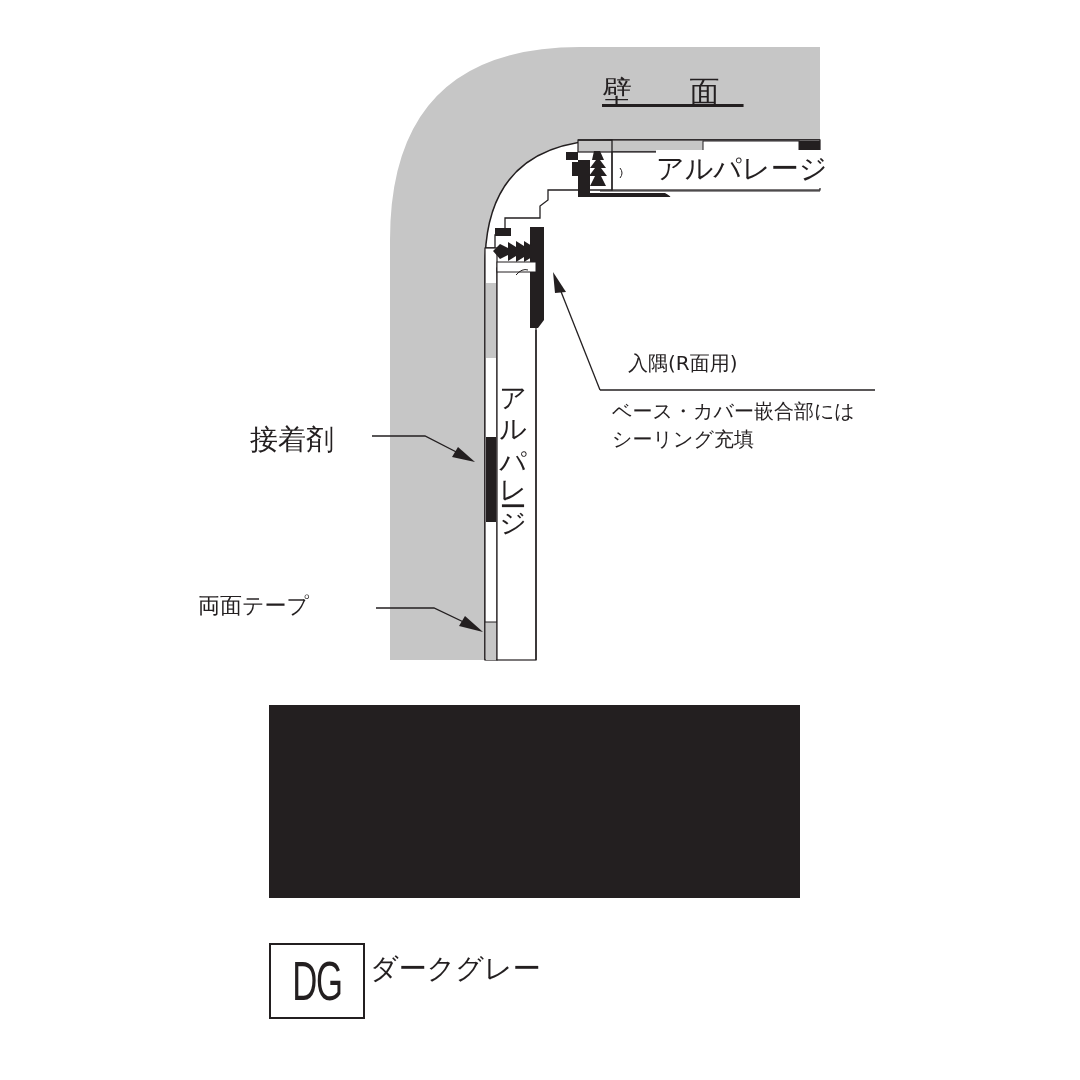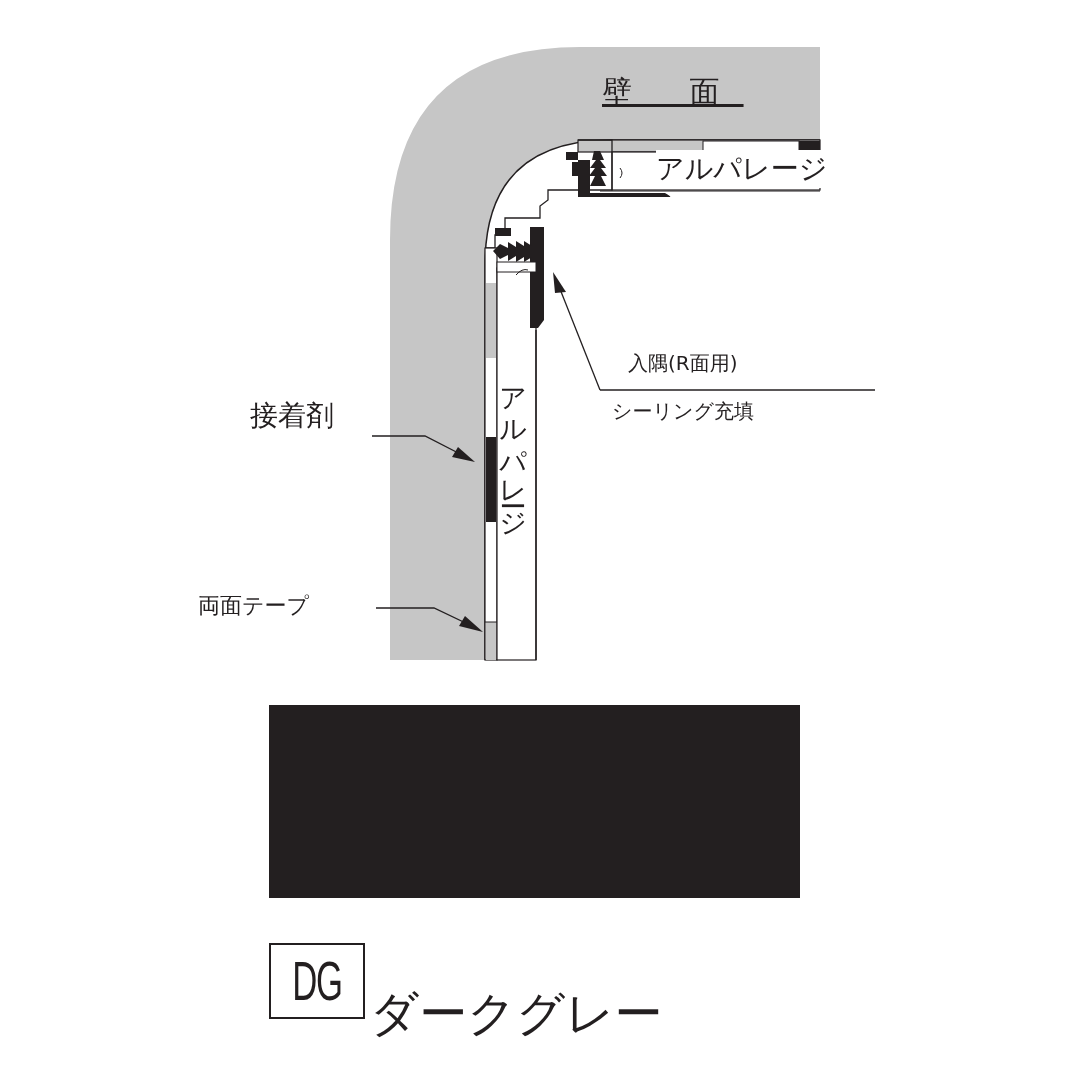--- a/index.html
+++ b/index.html
@@ -5,28 +5,28 @@
     html, body { margin: 0; padding: 0; background: #ffffff; }
     body { width: 1080px; height: 1080px; position: relative; overflow: hidden;
            font-family: "DejaVu Sans", "Liberation Sans", sans-serif; color: #231f20; }
     .diagram { position: absolute; left: 0; top: 0; width: 1080px; height: 1080px; }
     .lbl { position: absolute; white-space: nowrap; color: #231f20; }
     .wall-label { left: 602px; top: 72px; font-size: 30px; letter-spacing: 24px; text-decoration: underline; }
     .top-profile-label { left: 656px; top: 150px; font-size: 28px; background:#fff; }
     .vert-profile-label { left: 498px; top: 370px; font-size: 27px; writing-mode: vertical-rl; line-height: 30px; }
     .corner-title { left: 628px; top: 350px; font-size: 20px; }
     .corner-note { left: 612px; top: 397px; font-size: 20px; line-height: 28px; }
-    .adhesive-label { left: 250px; top: 397px; font-size: 28px; }
+    .adhesive-label { left: 250px; top: 421px; font-size: 28px; }
     .tape-label { left: 198px; top: 591px; font-size: 22px; }
     .swatch { position: absolute; left: 269px; top: 705px; width: 531px; height: 193px; background: #231f20; }
     .code-box { position: absolute; left: 269px; top: 943px; width: 96px; height: 76px; border: 2px solid #231f20;
                 box-sizing: border-box; display: flex; align-items: center; justify-content: center; }
     .code-text { font-family: "Liberation Sans", sans-serif; font-size: 56px; transform: scaleX(0.62);
                  letter-spacing: -2px; line-height: 1; }
-    .color-name { left: 370px; top: 950px; font-size: 48px; margin-top: 32px; }
+    .color-name { left: 370px; top: 950px; font-size: 28px; }
   </style>
 </head>
 <body>
 
 <svg class="diagram" viewBox="0 0 1080 1080" xmlns="http://www.w3.org/2000/svg">
 
   <path d="M390 660 L390 240 Q390 47 580 47 L820 47 L820 140 L612 140 Q485 140 485 265 L485 660 Z" fill="#c6c6c6" stroke="none"></path>
   <path d="M485 660 L485 265 Q485 140 612 140 L820 140" fill="none" stroke="#231f20" stroke-width="1.5"></path>
 
   <g>
@@ -75,20 +75,21 @@
     <path d="M376 608 L434 608 L474 627" fill="none" stroke="#231f20" stroke-width="1.3"></path>
     <path d="M483 632 L459 626 L465 616 Z" fill="#231f20"></path>
   </g>
 </svg>
 
 <div class="lbl wall-label">壁 面</div>
 <div class="lbl top-profile-label">アルパレージ</div>
 <div class="lbl vert-profile-label">アルパレージ</div>
 <div class="lbl corner-title">入隅(R面用)</div>
 <div class="lbl corner-note">
+  <div>ベース・カバー嵌合部には</div>
   <div>シーリング充填</div>
 </div>
 <div class="lbl adhesive-label">接着剤</div>
 <div class="lbl tape-label">両面テープ</div>
 
 <div class="swatch"></div>
 <div class="code-box">
   <span class="code-text">DG</span>
 </div>
 <div class="lbl color-name">ダークグレー</div>

